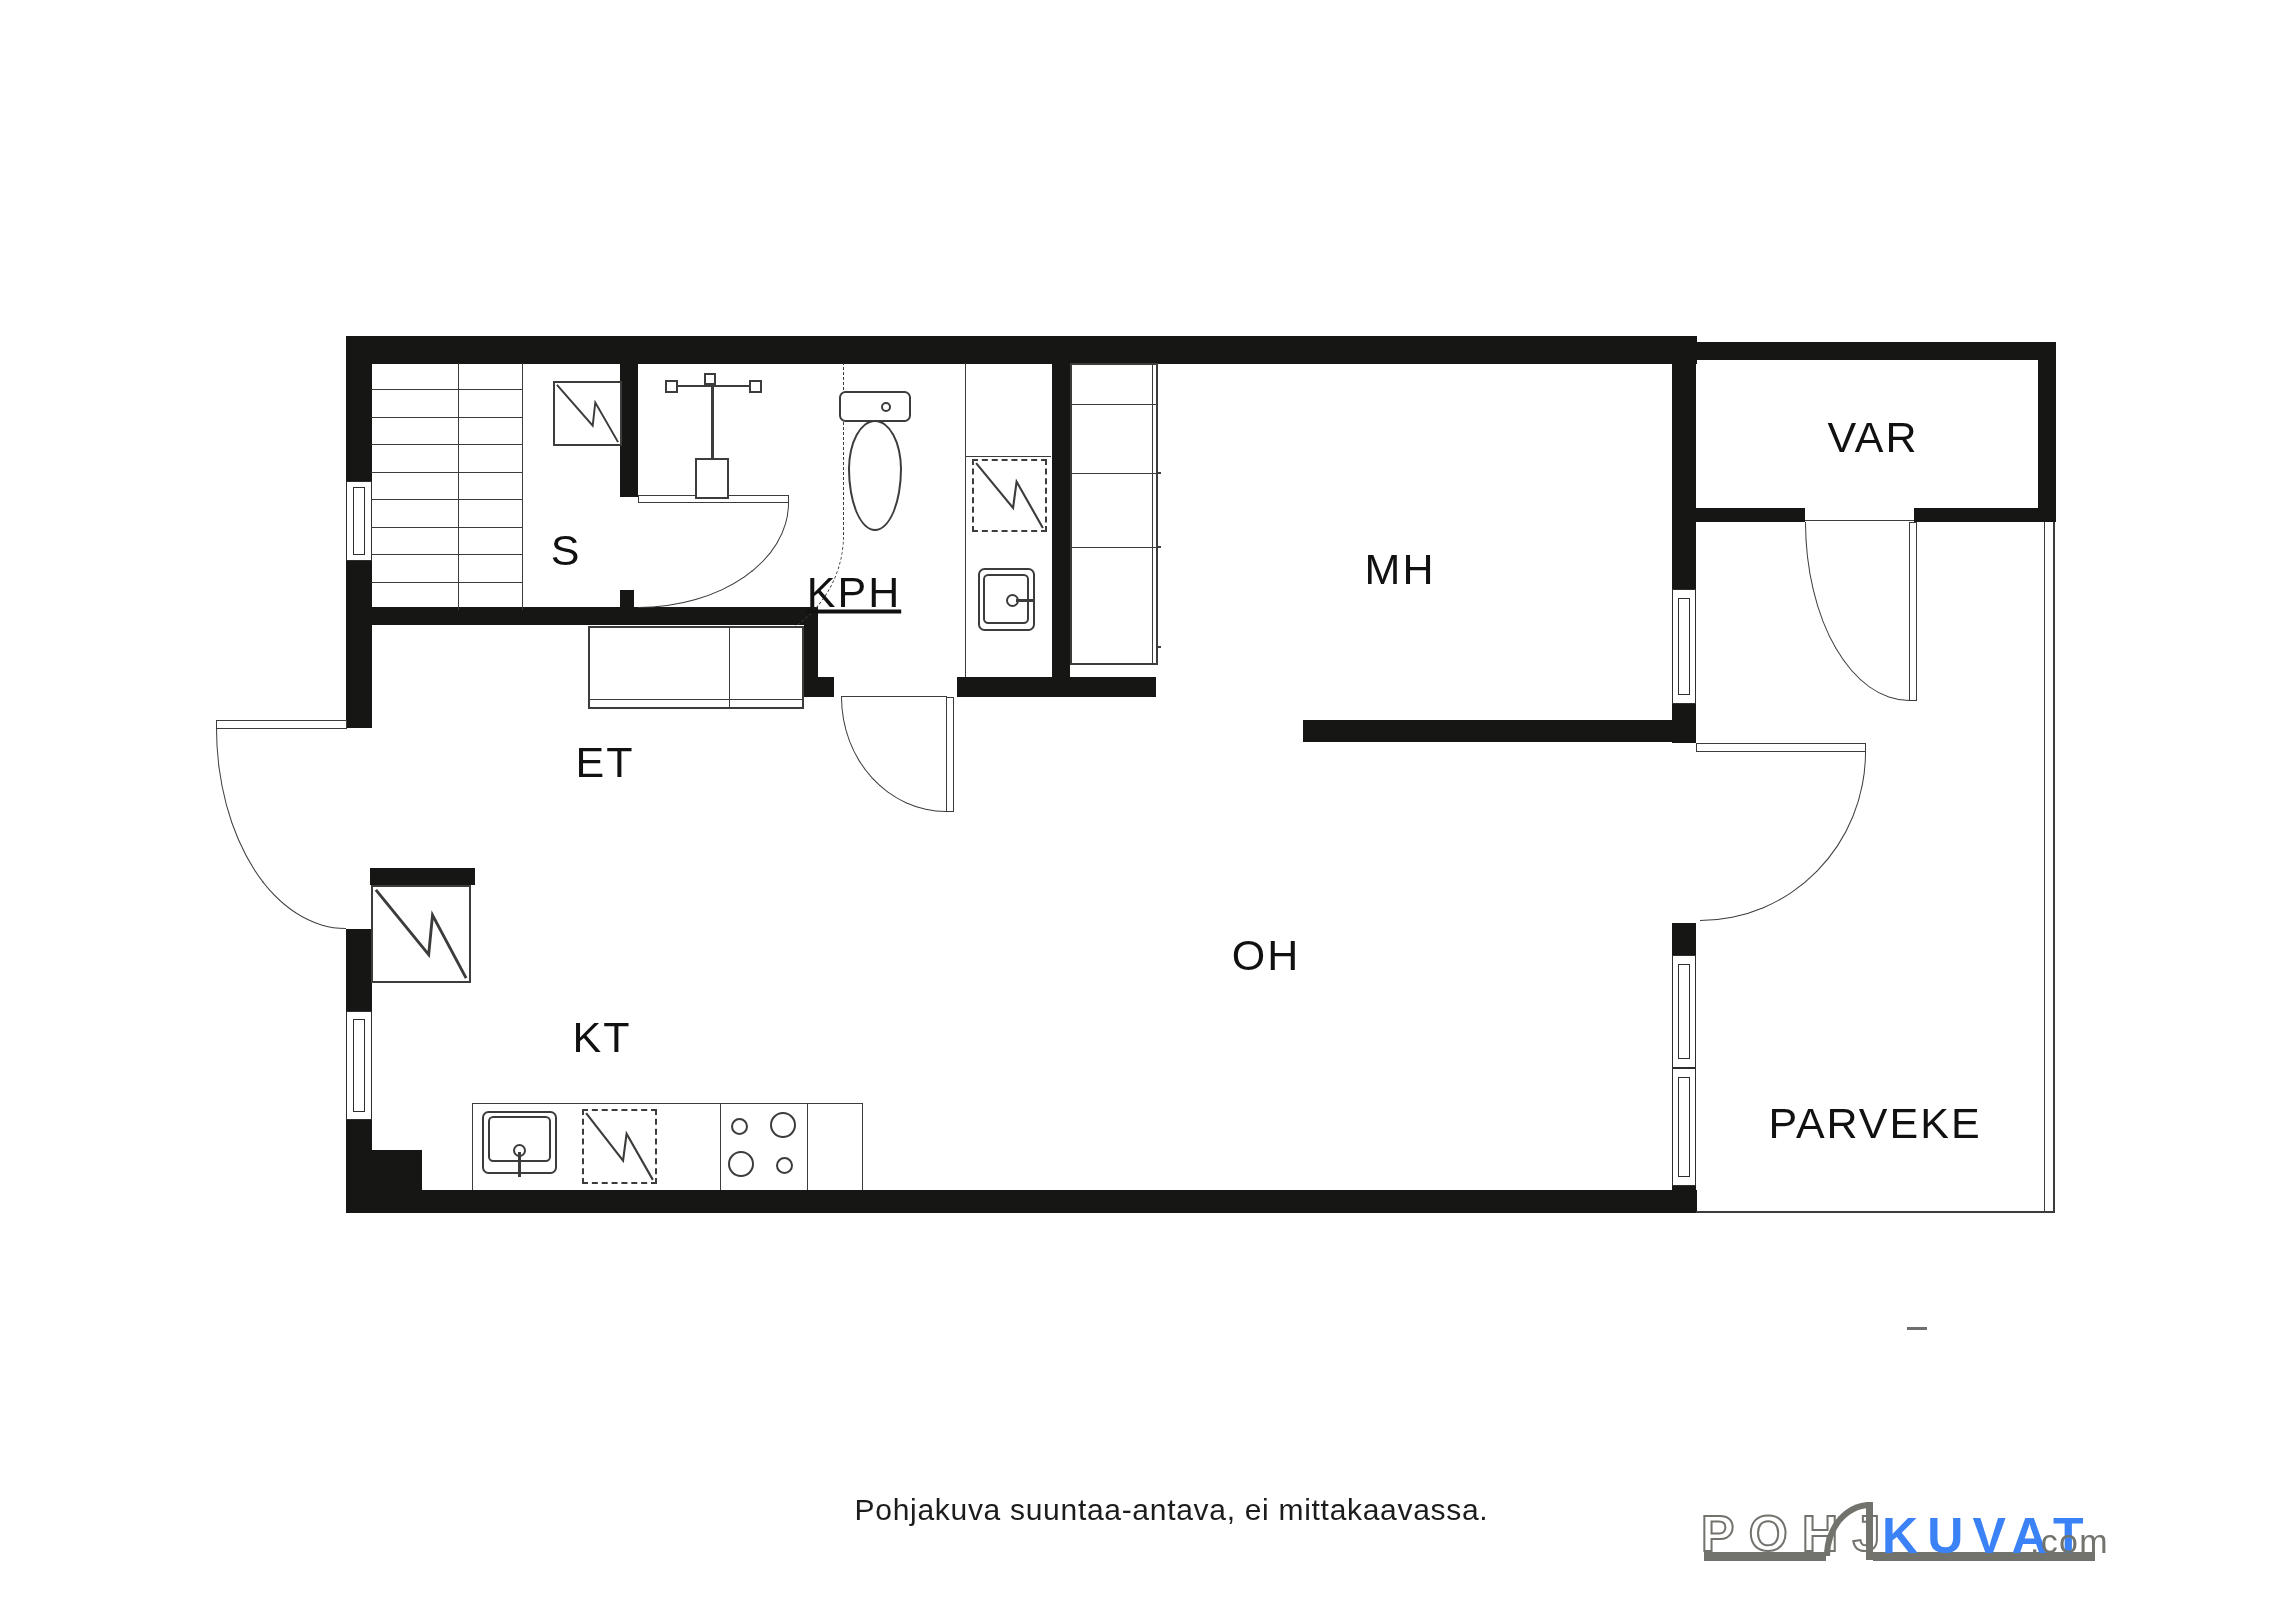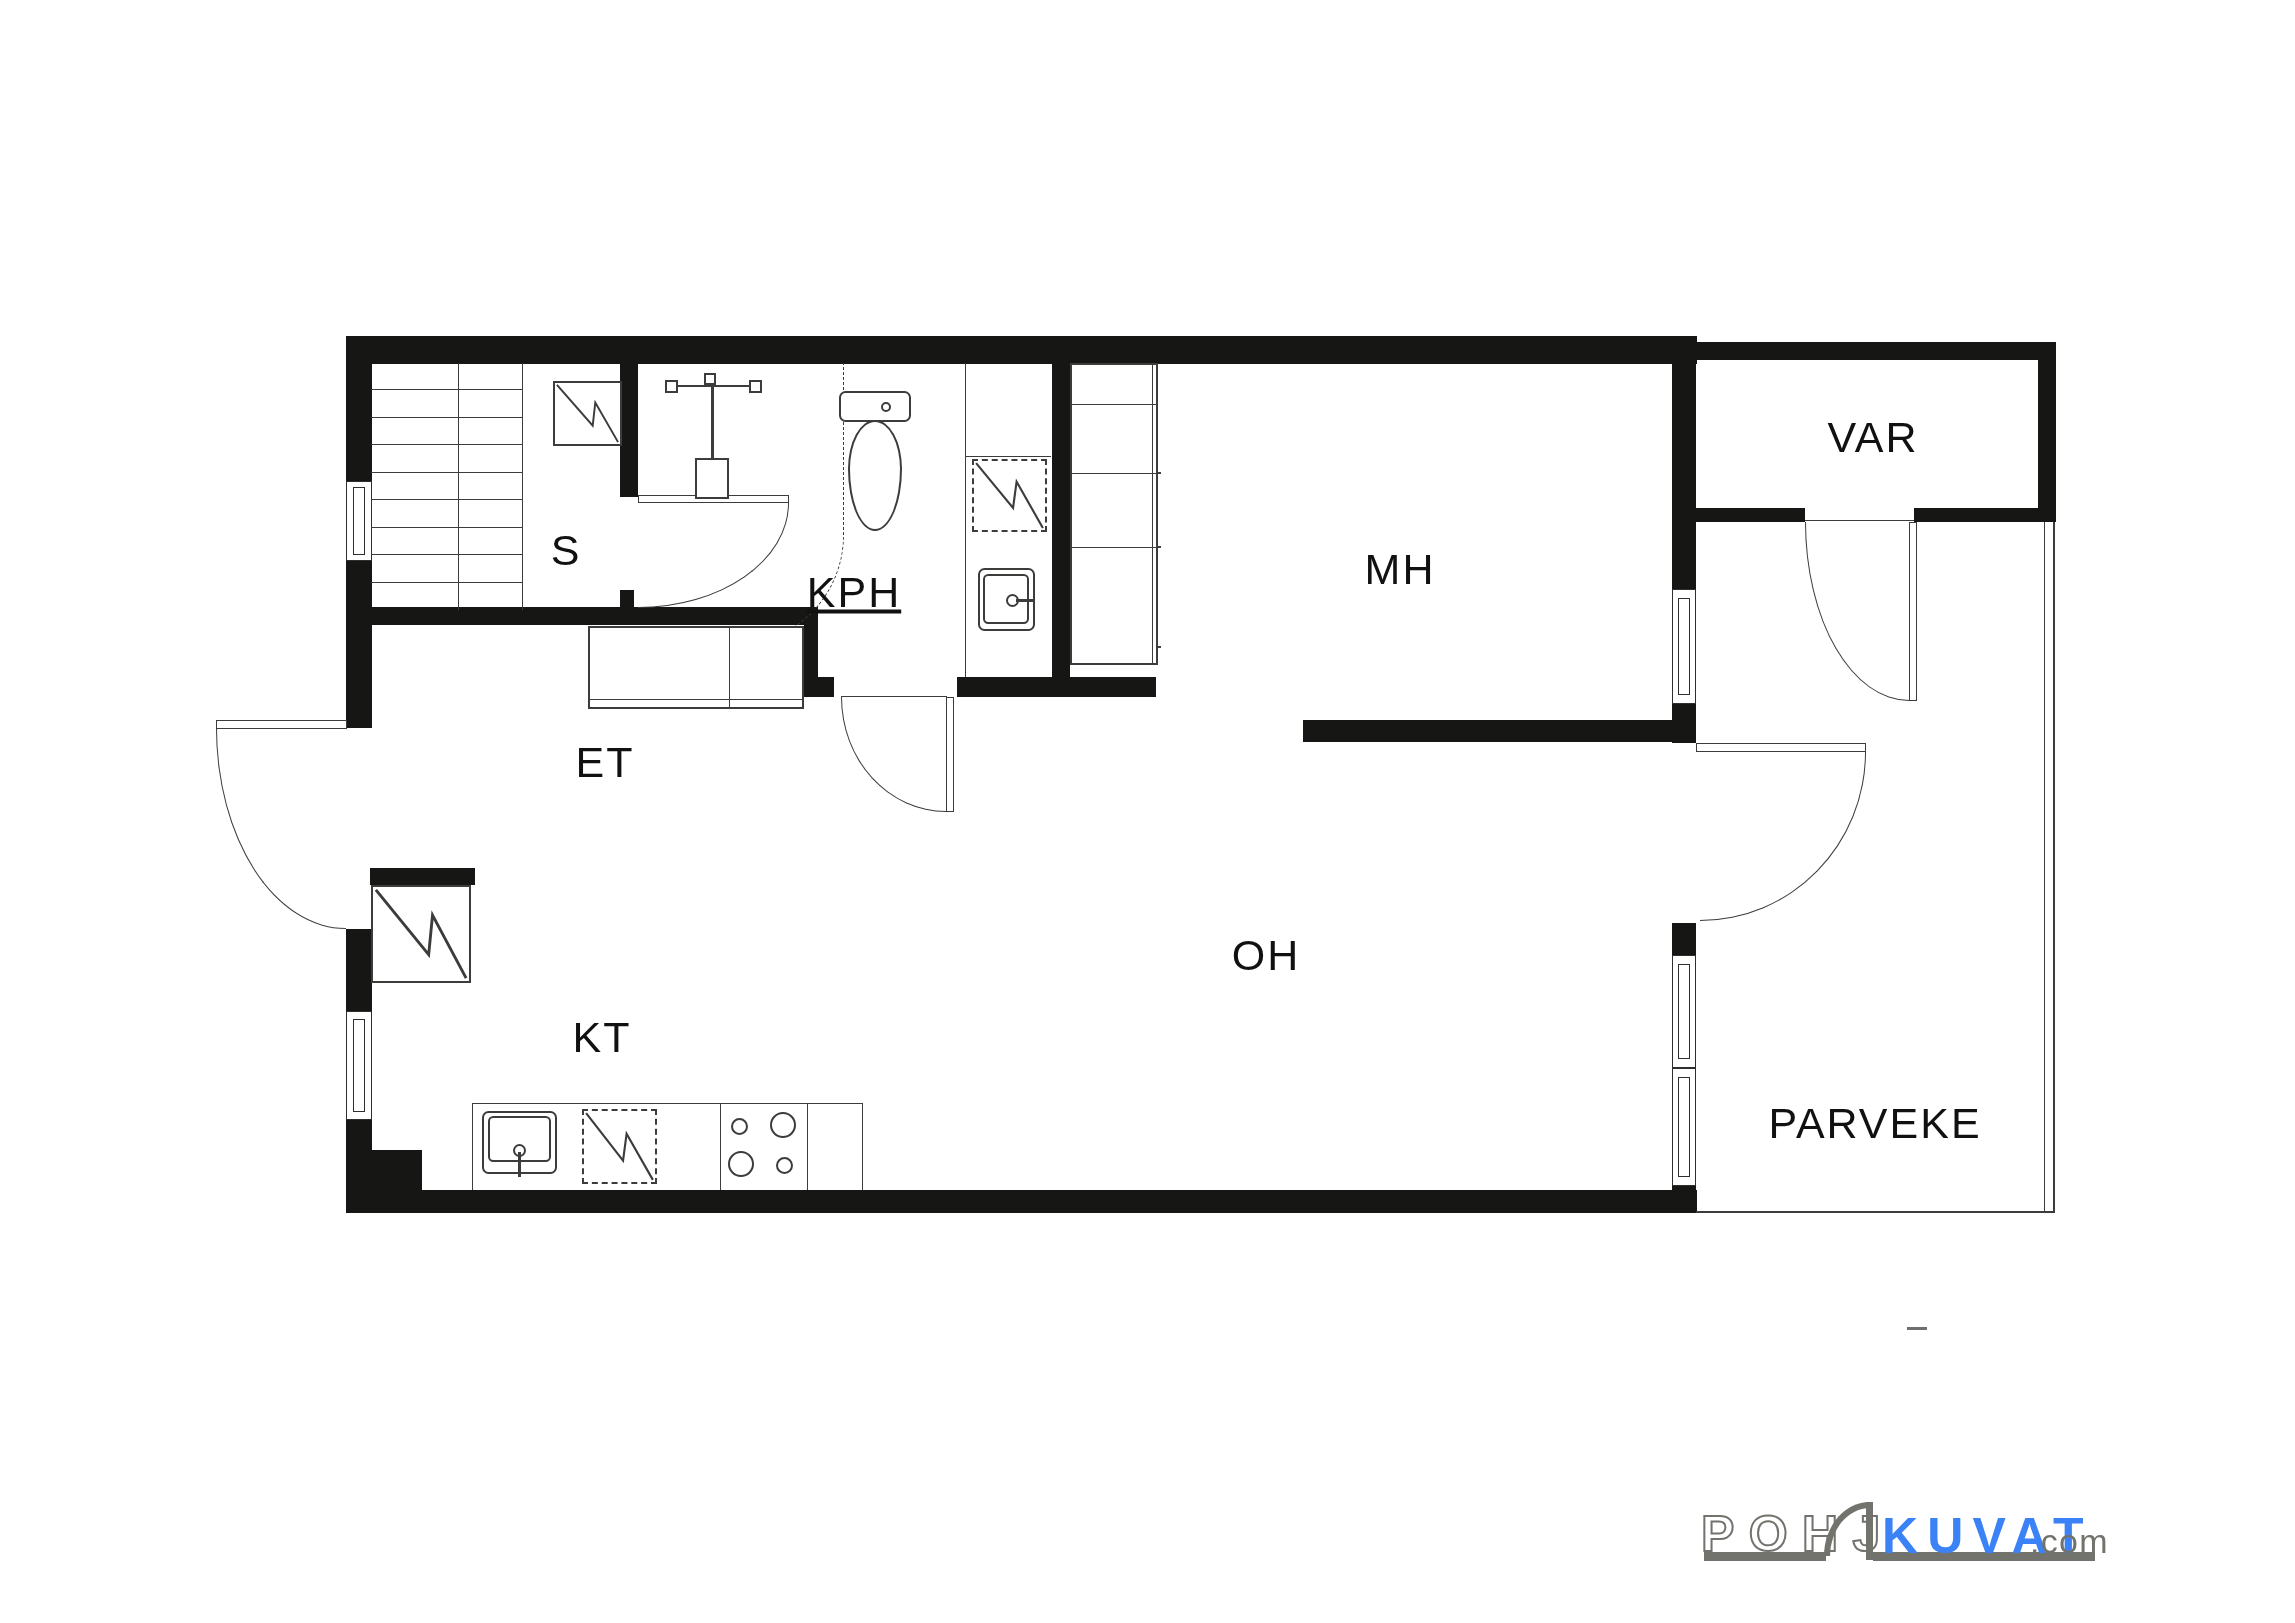--- a/index.html
+++ b/index.html
@@ -195,20 +195,21 @@
   <div class="lbl" style="left:854px;top:592px;text-decoration:underline;">KPH</div>
   <div class="lbl" style="left:1400px;top:569px;">MH</div>
   <div class="lbl" style="left:1873px;top:437px;text-align:right;">VAR</div>
   <div class="lbl" style="left:605px;top:762px;">ET</div>
   <div class="lbl" style="left:602px;top:1037px;">KT</div>
   <div class="lbl" style="left:1266px;top:955px;">OH</div>
   <div class="lbl" style="left:1875px;top:1123px;">PARVEKE</div>
 
   <div style="position:absolute;left:1907px;top:1327px;width:19.6px;height:3.3px;background:#6f6f6d;"></div>
 
+  <div class="caption">Pohjakuva suuntaa-antava, ei mittakaavassa.</div>
 
   <div class="logo">
     <span class="logo-pohj">POHJ</span>
     <span class="logo-arc"></span>
     <span class="logo-vline"></span>
     <span class="logo-lbar"></span>
     <span class="logo-rbar"></span>
     <span class="logo-kuvat">KUVAT</span>
     <span class="logo-com">.com</span>
   </div>

